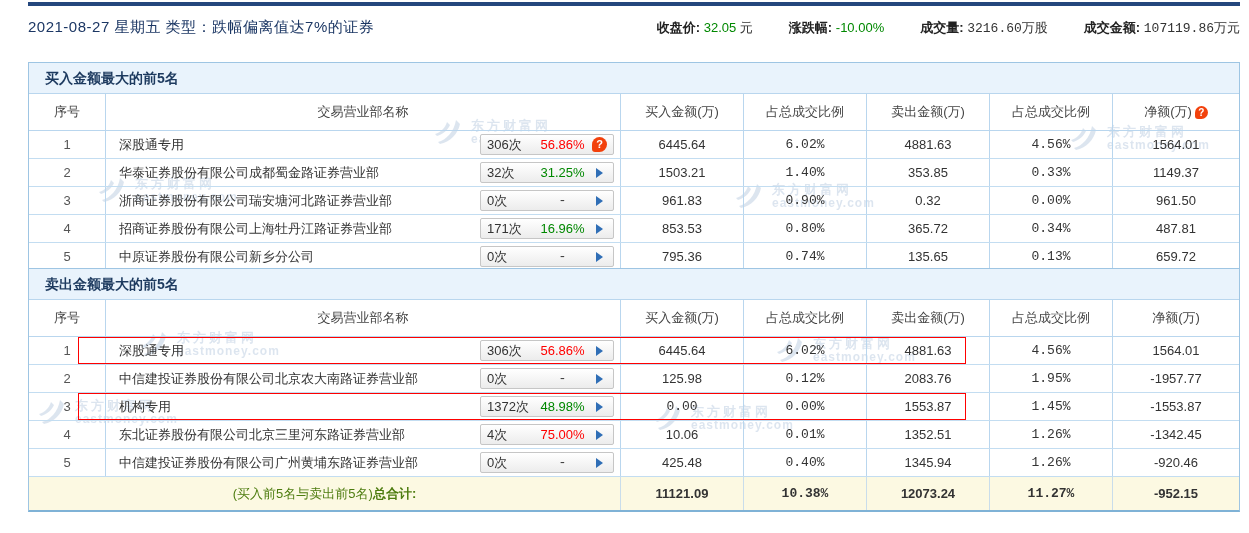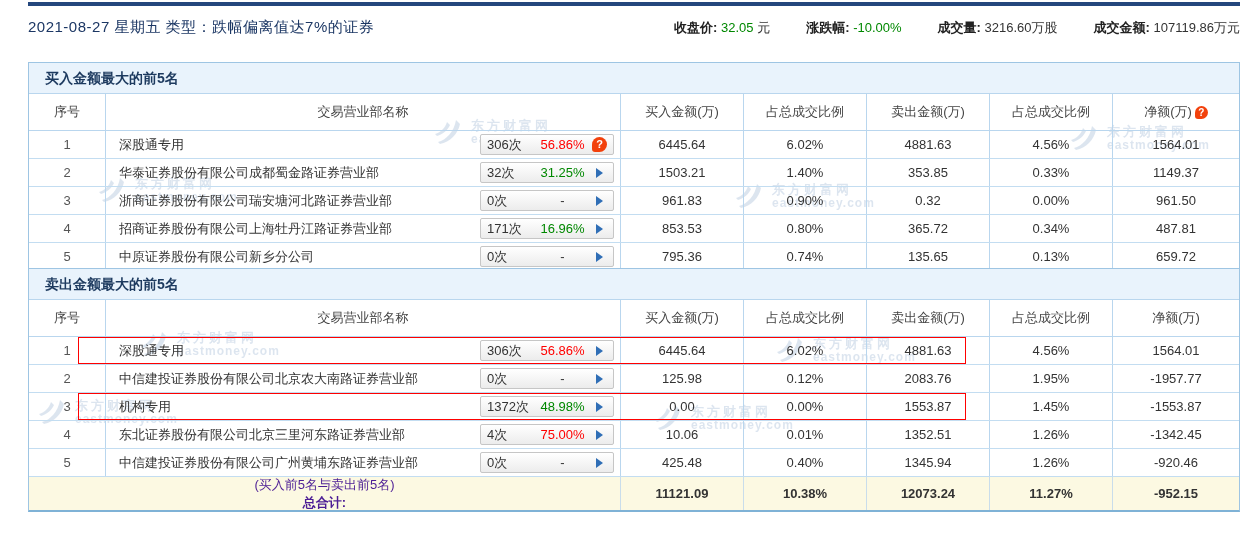--- a/index.html
+++ b/index.html
@@ -2,21 +2,21 @@
 <html><head>
 <meta charset="utf-8">
 <style>
   html,body{margin:0;padding:0;}
   body{
     width:1249px;height:533px;position:relative;overflow:hidden;background:#fff;
     font-family:"Liberation Sans","DejaVu Sans",sans-serif;
   }
   .v-red{color:#ff0000;}
   .v-green{color:#008800;}
-  .v-dark{color:#333;}
+  .v-dark{color:#333;font-family:Liberation Mono, monospace;}
   .b{font-weight:bold;}
 
   .topbar{position:absolute;left:28px;top:2px;width:1212px;height:4px;background:#24477d;}
 
   .headline{position:absolute;left:28px;top:18px;width:1212px;display:flex;justify-content:space-between;align-items:center;}
   .date{font-size:15px;color:#1c3764;letter-spacing:.5px;}
   .stats{display:flex;gap:36px;font-size:13px;color:#222;align-items:center;}
   .stat .lbl{font-weight:bold;color:#222;}
   .stat .sfx{color:#333;}
 
@@ -40,21 +40,21 @@
   .btrail{width:15px;display:flex;justify-content:center;align-items:center;}
   .arrow-icon{width:0;height:0;border-left:7px solid #2f6eb6;border-top:5px solid transparent;border-bottom:5px solid transparent;cursor:pointer;}
   .help-icon{display:inline-block;width:15px;height:15px;border-radius:50% 50% 50% 3px;background:#f2410c;color:#fff;font-weight:bold;font-size:11px;line-height:15px;text-align:center;cursor:pointer;}
   .hsmall{width:13px;height:13px;line-height:13px;font-size:10px;margin-left:3px;}
 
   .hl::after{content:'';position:absolute;left:49px;top:0;bottom:0;width:886px;border:1px solid #ff0000;pointer-events:none;z-index:4;}
 
   .total-row{height:33px;background:#fcf9e2;border-top:1px solid #c3ddf1;}
   .total-row .cell{border-right:1px solid #c9ddeb;background:#fcf9e2;}
   .total-row .cell:last-child{border-right:none;}
-  .tlabel{grid-column:1/3;font-size:13px;color:#4c1d95;flex-direction:column;}
+  .tlabel{grid-column:1/3;font-size:13px;color:#4d7c0f;}
 
   .wm{position:absolute;display:flex;align-items:center;gap:7px;color:#8fabcd;opacity:.30;pointer-events:none;z-index:1;}
   .wm-txt{display:flex;flex-direction:column;line-height:1.05;}
   .wm-cn{font-size:13px;letter-spacing:3px;font-weight:bold;}
   .wm-en{font-size:12px;font-weight:bold;letter-spacing:1px;}
 </style>
 </head>
 <body>
 
 <div class="topbar"></div>

